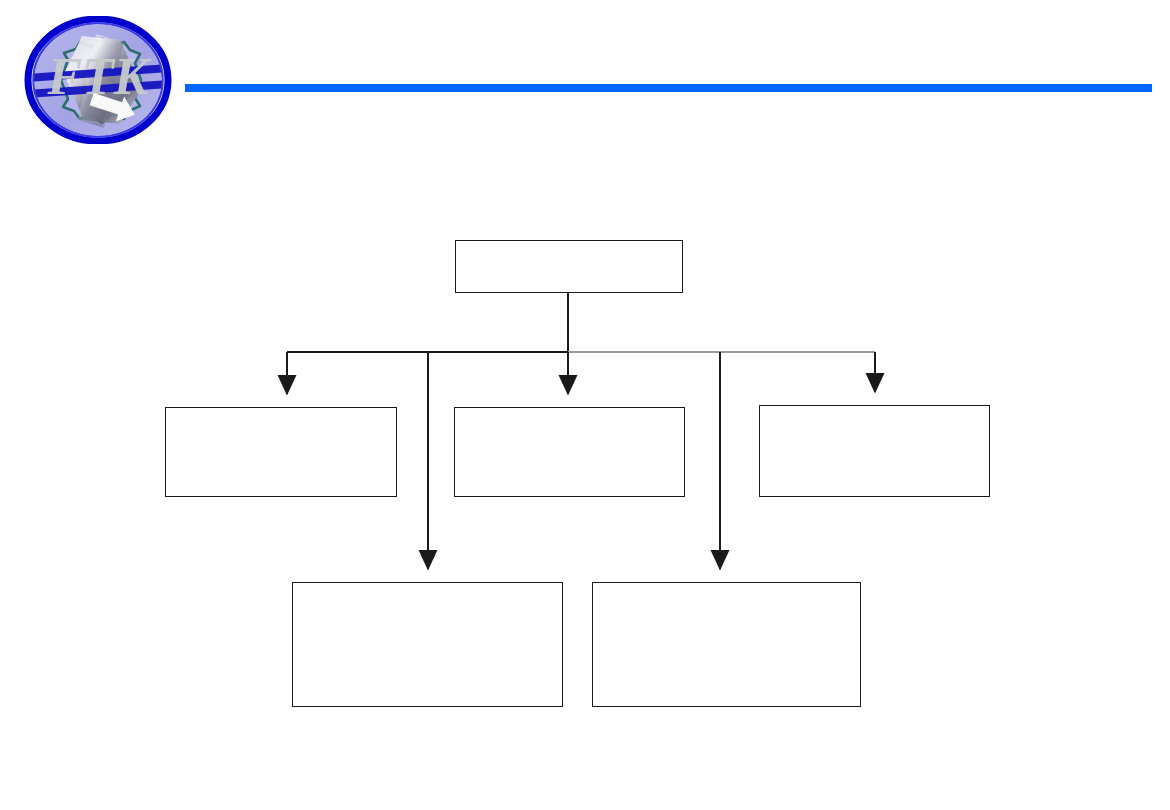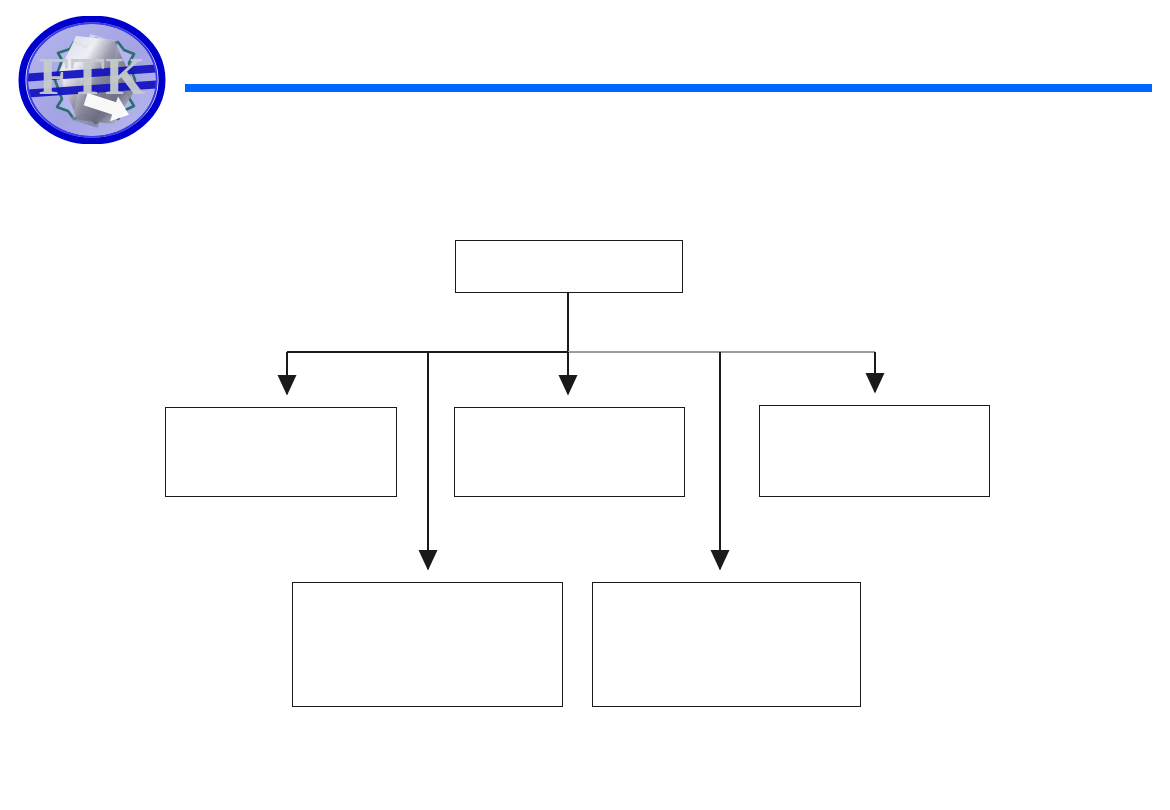--- a/index.html
+++ b/index.html
@@ -15,24 +15,25 @@
     position: relative;
     width: 1170px;
     height: 810px;
     background: #ffffff;
     overflow: hidden;
   }
 
   
   #logo {
     position: absolute;
-    left: 18px;
+    left: 24px;
     top: 16px;
     width: 148px;
     height: 128px;
+    font-style: italic;
   }
   #logo svg { display: block; width: 100%; height: 100%; }
 
   
   #header-rule {
     position: absolute;
     left: 185px;
     top: 84px;
     width: 967px;
     height: 8px;

